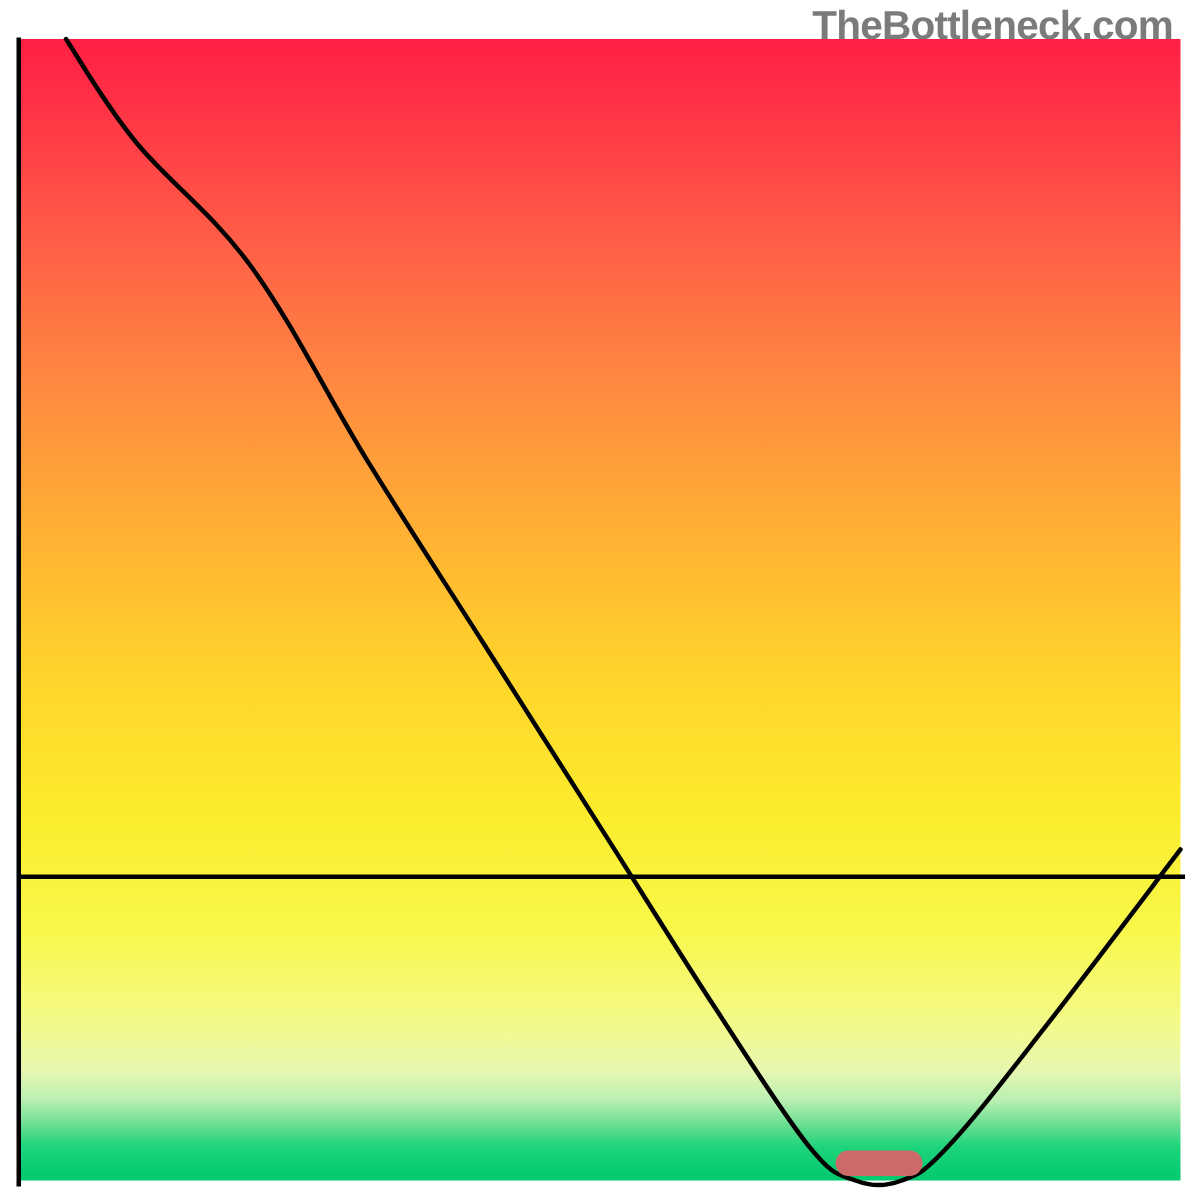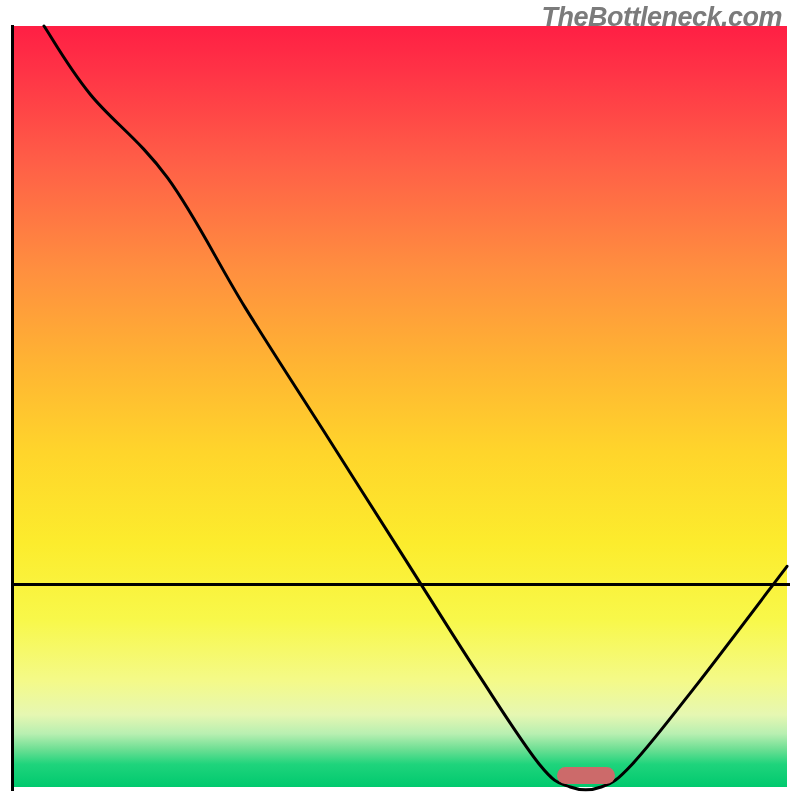--- a/index.html
+++ b/index.html
@@ -7,21 +7,20 @@
     padding: 0;
     width: 800px;
     height: 800px;
     background: #ffffff;
     overflow: hidden;
   }
   .chart-container {
     position: relative;
     width: 800px;
     height: 598px;
-    font-style: italic;
   }
   .watermark {
     position: absolute;
     top: 2px;
     right: 18px;
     font-family: Arial, Helvetica, sans-serif;
     font-size: 27px;
     font-weight: bold;
     color: #7b7b7b;
     letter-spacing: -0.5px;

